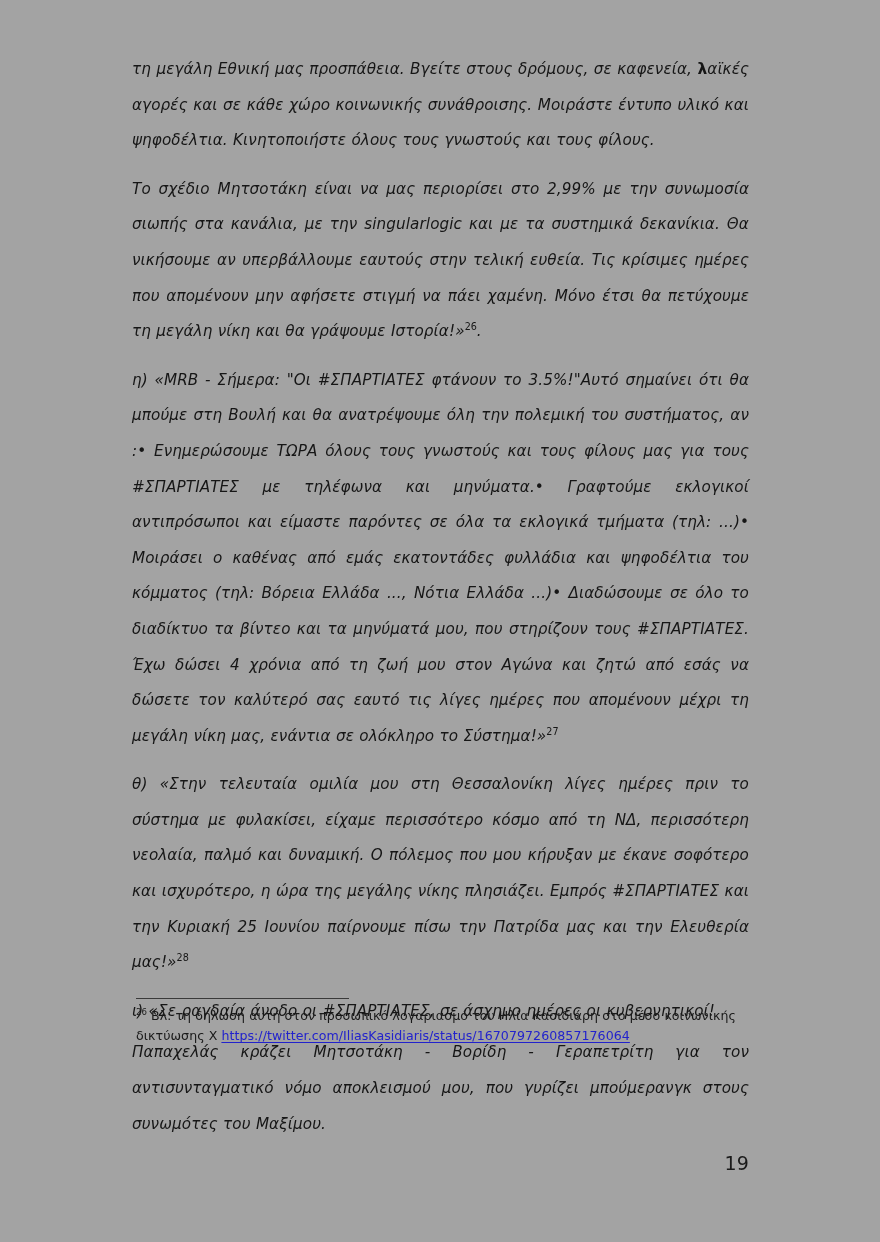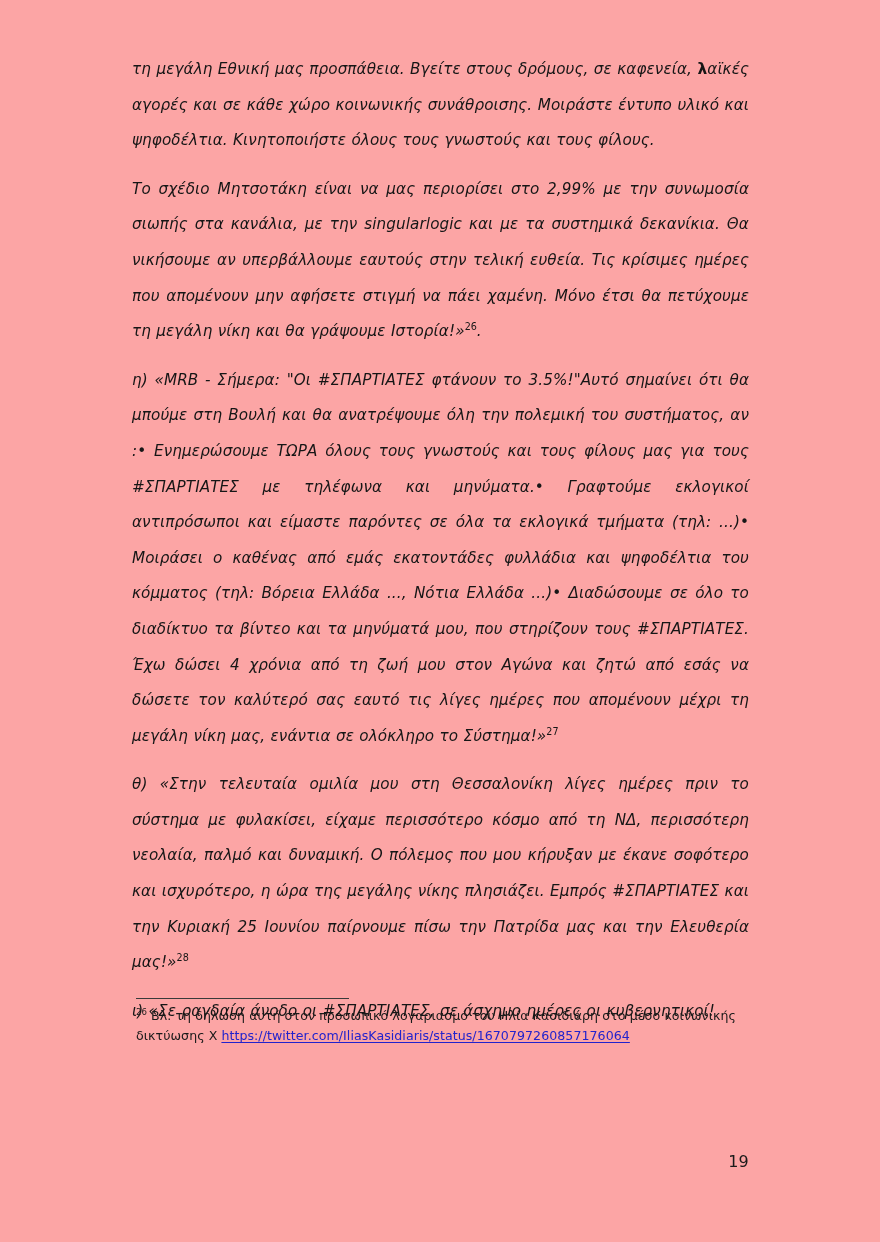--- a/index.html
+++ b/index.html
@@ -14,21 +14,21 @@
     position: relative;
     overflow: hidden;
     font-family: "DejaVu Sans", "Liberation Sans", sans-serif;
     color: #1a1a1a;
     -webkit-font-smoothing: antialiased;
   }
 
   .page {
     position: absolute;
     inset: 0;
-    background: #fca5a5;
+    background: #a3a3a3;
   }
 
   
   .body-area {
     position: absolute;
     left: 132px;
     top: 52px;
     width: 617px;
   }
 
@@ -95,21 +95,21 @@
     text-decoration: underline;
     text-underline-offset: 1.5px;
     word-break: break-all;
   }
 
   
   .page-number {
     position: absolute;
     right: 131px;
     top: 1152px;
-    font-size: 16px;
+    font-size: 19px;
     font-style: normal;
     color: #1a1a1a;
     letter-spacing: 0.2px;
   }
 </style>
 </head>
 <body>
 
 <div class="page">
 
@@ -118,20 +118,21 @@
     <p class="para gap-lg"><span>τη μεγάλη Εθνική μας προσπάθεια. Βγείτε στους δρόμους, σε καφενεία, </span><span class="alt-glyph">λ</span><span>αϊκές αγορές και σε κάθε χώρο κοινωνικής συνάθροισης. Μοιράστε έντυπο υλικό και ψηφοδέλτια. Κινητοποιήστε όλους τους γνωστούς και τους φίλους.</span></p>
 
     <p class="para gap-lg"><span>Το σχέδιο Μητσοτάκη είναι να μας περιορίσει στο 2,99% με την συνωμοσία σιωπής στα κανάλια, με την singularlogic και με τα συστημικά δεκανίκια. Θα νικήσουμε αν υπερβάλλουμε εαυτούς στην τελική ευθεία. Τις κρίσιμες ημέρες που απομένουν μην αφήσετε στιγμή να πάει χαμένη. Μόνο έτσι θα πετύχουμε τη μεγάλη νίκη και θα γράψουμε Ιστορία!»</span><sup class="fn">26</sup><span>.</span></p>
 
     <p class="para gap-lg"><span>η) «MRB - Σήμερα: "Οι #ΣΠΑΡΤΙΑΤΕΣ φτάνουν το 3.5%!"Αυτό σημαίνει ότι θα μπούμε στη Βουλή και θα ανατρέψουμε όλη την πολεμική του συστήματος, αν :• Ενημερώσουμε ΤΩΡΑ όλους τους γνωστούς και τους φίλους μας για τους #ΣΠΑΡΤΙΑΤΕΣ με τηλέφωνα και μηνύματα.• Γραφτούμε εκλογικοί αντιπρόσωποι και είμαστε παρόντες σε όλα τα εκλογικά τμήματα (τηλ: ...)• Μοιράσει ο καθένας από εμάς εκατοντάδες φυλλάδια και ψηφοδέλτια του κόμματος (τηλ: Βόρεια Ελλάδα ..., Νότια Ελλάδα ...)• Διαδώσουμε σε όλο το διαδίκτυο τα βίντεο και τα μηνύματά μου, που στηρίζουν τους #ΣΠΑΡΤΙΑΤΕΣ. Έχω δώσει 4 χρόνια από τη ζωή μου στον Αγώνα και ζητώ από εσάς να δώσετε τον καλύτερό σας εαυτό τις λίγες ημέρες που απομένουν μέχρι τη μεγάλη νίκη μας, ενάντια σε ολόκληρο το Σύστημα!»</span><sup class="fn">27</sup></p>
 
     <p class="para gap-lg"><span>θ) «Στην τελευταία ομιλία μου στη Θεσσαλονίκη λίγες ημέρες πριν το σύστημα με φυλακίσει, είχαμε περισσότερο κόσμο από τη ΝΔ, περισσότερη νεολαία, παλμό και δυναμική. Ο πόλεμος που μου κήρυξαν με έκανε σοφότερο και ισχυρότερο, η ώρα της μεγάλης νίκης πλησιάζει. Εμπρός #ΣΠΑΡΤΙΑΤΕΣ και την Κυριακή 25 Ιουνίου παίρνουμε πίσω την Πατρίδα μας και την Ελευθερία μας!»</span><sup class="fn">28</sup></p>
 
     <p class="para gap-sm"><span>ι) «Σε ραγδαία άνοδο οι #ΣΠΑΡΤΙΑΤΕΣ, σε άσχημο ημέρες οι κυβερνητικοί!</span></p>
 
+    <p class="para"><span>Παπαχελάς κράζει Μητσοτάκη - Βορίδη - Γεραπετρίτη για τον αντισυνταγματικό νόμο αποκλεισμού μου, που γυρίζει μπούμερανγκ στους συνωμότες του Μαξίμου.</span></p>
 
   </div>
 
   <div class="footnotes">
 
     <div class="fn-rule"></div>
 
     <p class="footnote"><sup>26</sup> <span>Βλ. τη δήλωση αυτή στον προσωπικό λογαριασμό του Ηλία Κασιδιάρη στο μέσο κοινωνικής δικτύωσης Χ </span><a class="fn-link" href="#">https://twitter.com/IliasKasidiaris/status/1670797260857176064</a></p>
 
 

